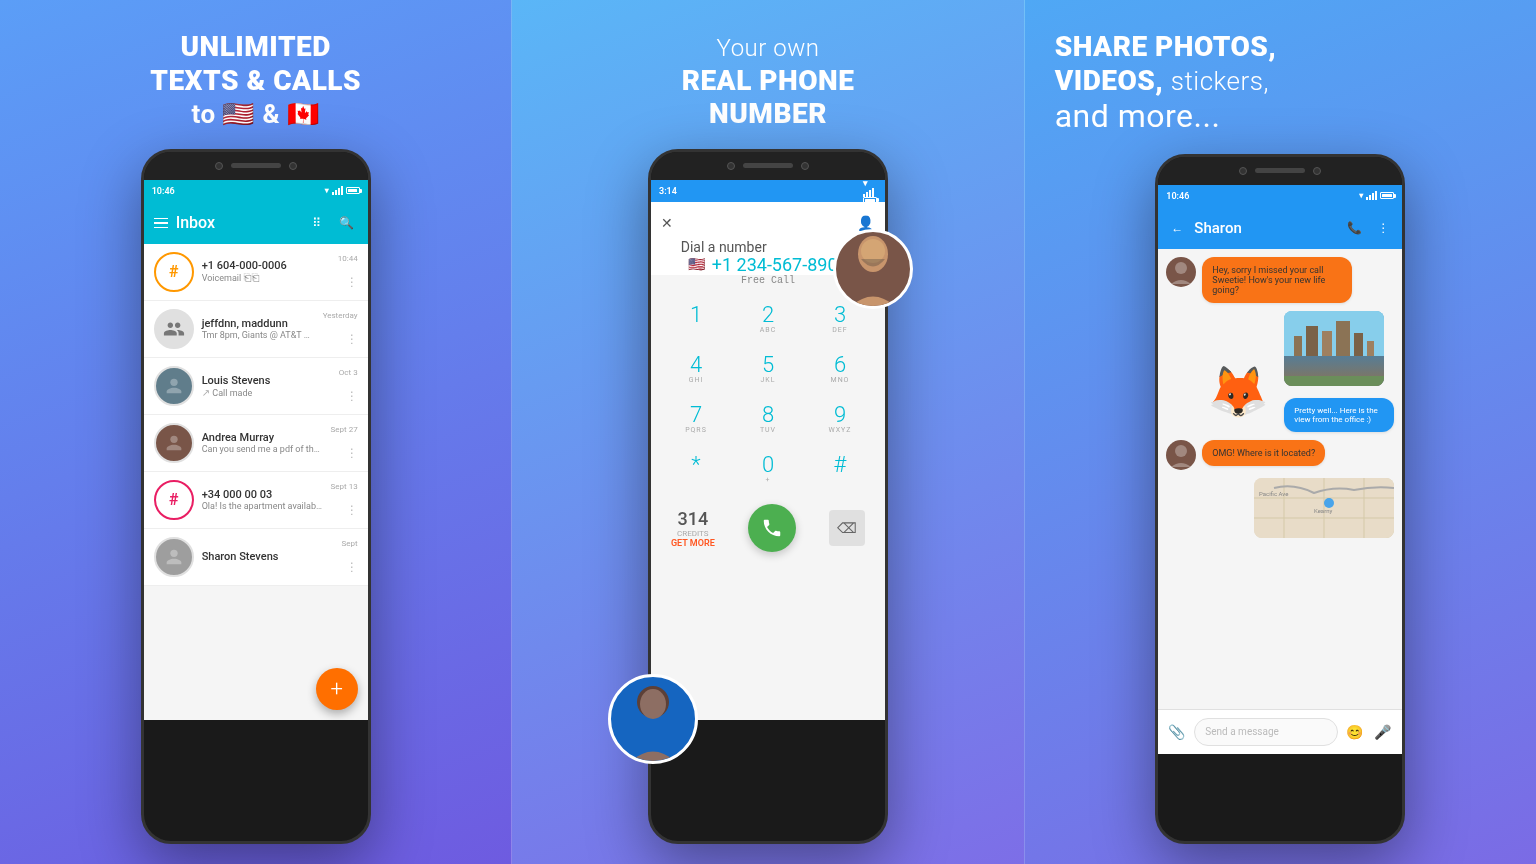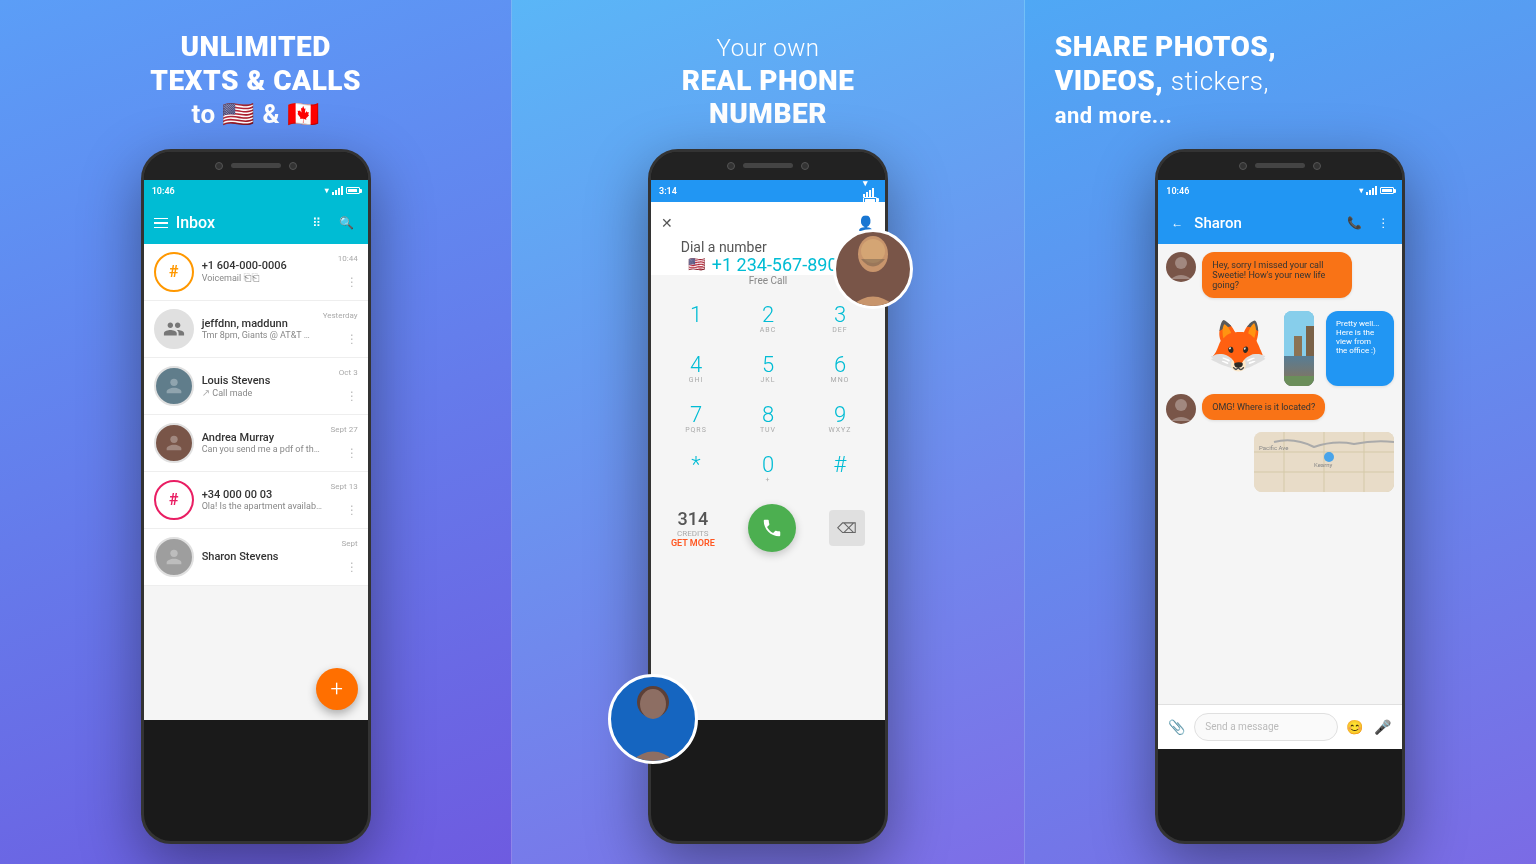--- a/index.html
+++ b/index.html
@@ -186,20 +186,21 @@
       font-weight: 300;
       box-shadow: 0 4px 10px rgba(0,0,0,0.3);
       cursor: pointer;
       z-index: 10;
     }
     .dialer-label {
       text-align: center;
       font-size: 10px;
       color: #888;
       margin-bottom: 10px;
+      font-family: Liberation Mono, monospace;
     }
     .dialer-grid {
       display: grid;
       grid-template-columns: repeat(3, 1fr);
       gap: 2px;
     }
     .dialer-key {
       display: flex;
       flex-direction: column;
       align-items: center;
@@ -756,21 +757,21 @@
       </svg>
     </div>
   </div>
 </div>
 
 <div class="panel panel-3">
   <div class="panel-heading" style="text-align:left; align-self:flex-start; padding-left:10px;">
     <span>SHARE PHOTOS,</span><br>
     <span>VIDEOS,</span>
     <span class="light" style="font-size:26px; font-weight:300; text-transform:none;">stickers,</span><br>
-    <span class="light" style="font-size:22px; font-weight:700; text-transform:none;">and more...</span>
+    <span class="light" style="font-size:32px; font-weight:400; text-transform:none;">and more...</span>
   </div>
 
   <div class="phone-wrapper" style="width:260px;">
     <div class="phone" style="width:250px;">
       <div class="phone-top">
         <div class="phone-camera"></div>
         <div class="phone-speaker"></div>
         <div class="phone-camera"></div>
       </div>
       <div class="phone-screen" style="background:#f5f5f5;">
@@ -811,21 +812,21 @@
               <span>Hey, sorry I missed your call Sweetie! How's your new life going?</span>
             </div>
           </div>
 
           <div class="msg-row sent">
             <div class="sent-col">
               <div style="display:flex; align-items:flex-end; gap:6px; justify-content:flex-end;">
 
                 <div class="sticker">🦊</div>
 
-                <div style="display:flex; flex-direction:row; gap:12px; max-width:110px;justify-content:center;">
+                <div style="display:flex; flex-direction:column; gap:12px; max-width:110px;justify-content:center;">
                   <div class="photo-bubble">
                     <div class="photo-city">
                       
                       <svg width="100" height="75" viewBox="0 0 100 75">
                         <rect width="100" height="45" fill="#87ceeb" y="0"></rect>
                         <rect x="10" y="25" width="8" height="20" fill="#8b7355"></rect>
                         <rect x="22" y="15" width="12" height="30" fill="#7a6248"></rect>
                         <rect x="38" y="20" width="10" height="25" fill="#9e8060"></rect>
                         <rect x="52" y="10" width="14" height="35" fill="#8b7355"></rect>
                         <rect x="70" y="22" width="9" height="23" fill="#7a6248"></rect>

